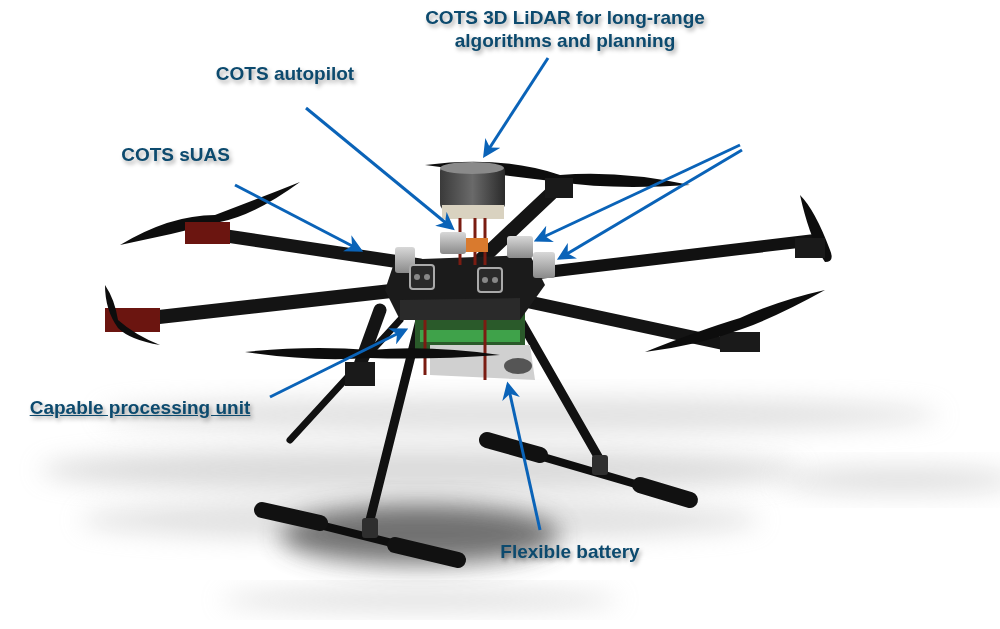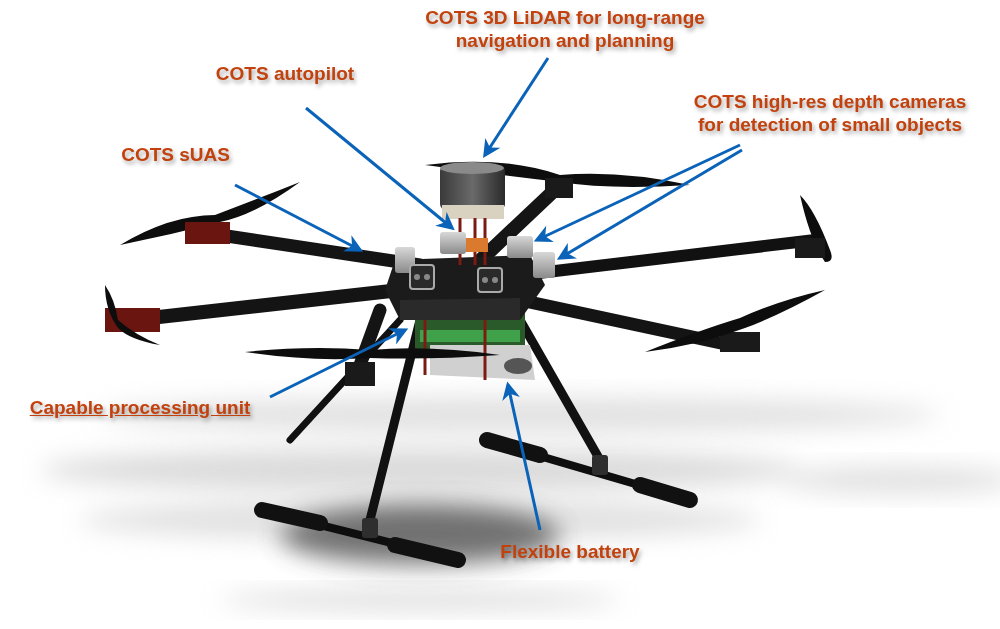--- a/index.html
+++ b/index.html
@@ -1,20 +1,20 @@
 <!DOCTYPE html>
 <html><head>
 <meta charset="utf-8">
 <style>
   html, body { margin: 0; padding: 0; background: #ffffff; }
   body { width: 1000px; height: 629px; position: relative; overflow: hidden; font-family: "Liberation Sans", sans-serif; }
   #stage { position: absolute; left: 0; top: 0; width: 1000px; height: 629px; }
   .label {
     position: absolute;
-    color: #c2410c;
+    color: #0c4a6e;
     font-family: "Liberation Sans", sans-serif;
     font-weight: bold;
     font-size: 19px;
     line-height: 23px;
     text-align: center;
     text-shadow: 2px 3px 4px rgba(0,0,0,0.35);
     white-space: nowrap;
   }
   .label span { display: block; }
   svg { position: absolute; left: 0; top: 0; }
@@ -142,31 +142,27 @@
       <line x1="740" y1="145" x2="537" y2="240"></line>
       <line x1="742" y1="150" x2="560" y2="258"></line>
       <line x1="235" y1="185" x2="360" y2="250"></line>
       <line x1="270" y1="397" x2="405" y2="330"></line>
       <line x1="540" y1="530" x2="508" y2="385"></line>
     </g>
   </svg>
 
   <div class="label" style="left:395px; top:6px; width:340px;">
     <span>COTS 3D LiDAR for long-range</span>
-    <span>navigation and planning</span>
+    <span>algorithms and planning</span>
   </div>
 
   <div class="label" style="left:190px; top:62px; width:190px;">
     <span>COTS autopilot</span>
   </div>
 
-  <div class="label" style="left:670px; top:90px; width:320px;">
-    <span>COTS high-res depth cameras</span>
-    <span>for detection of small objects</span>
-  </div>
 
   <div class="label" style="left:100px; top:143px; width:130px;text-align:right;">
     <span>COTS sUAS</span>
   </div>
 
   <div class="label" style="left:5px; top:396px; width:270px;text-decoration:underline;">
     <span>Capable processing unit</span>
   </div>
 
   <div class="label" style="left:470px; top:540px; width:200px;">

